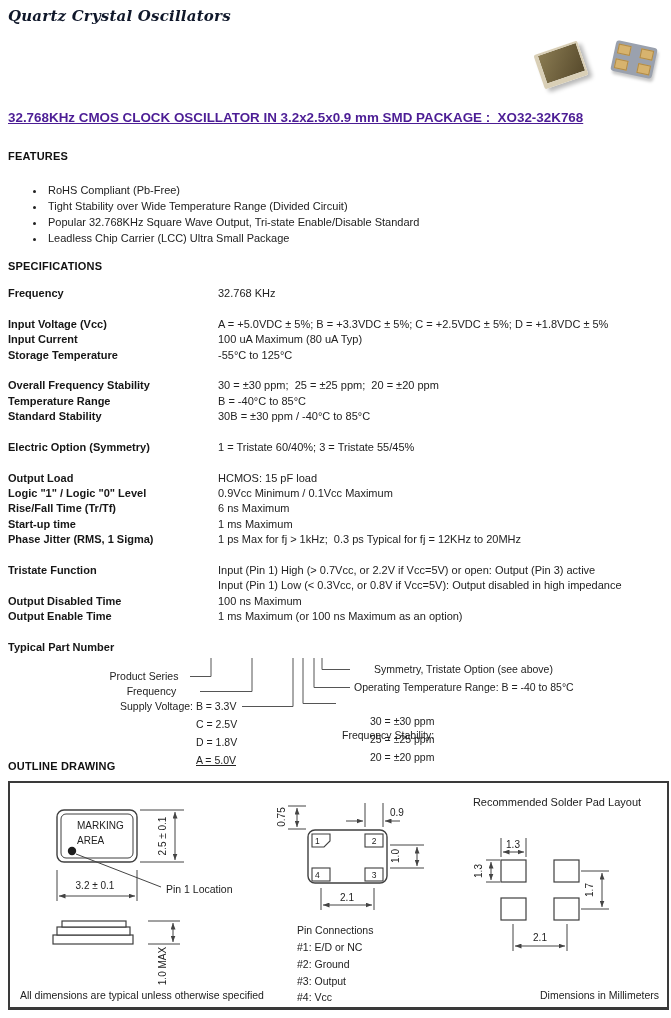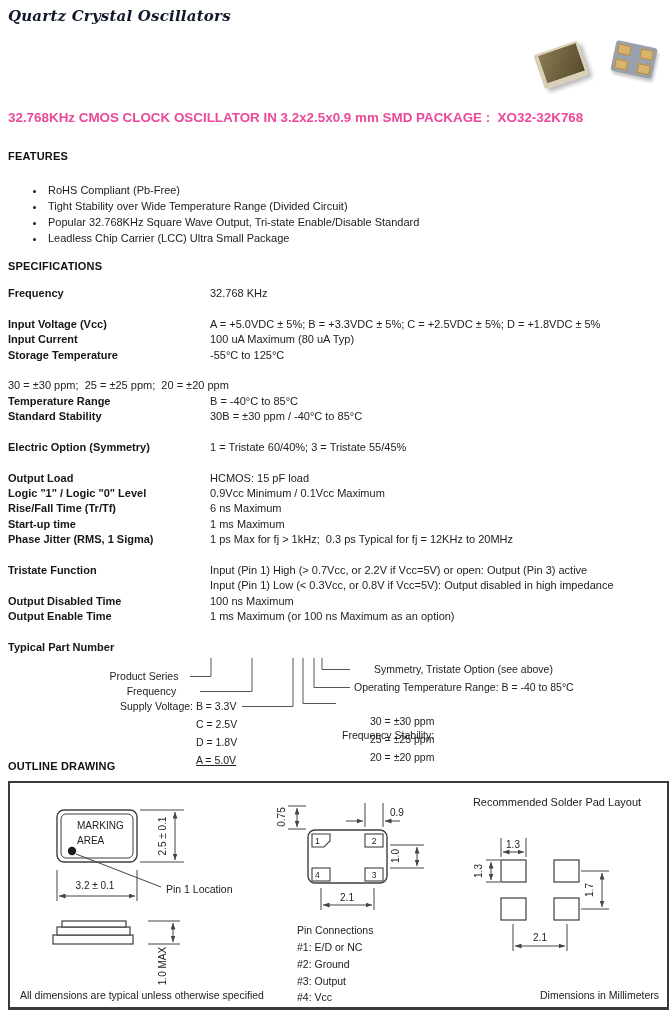--- a/index.html
+++ b/index.html
@@ -1,28 +1,28 @@
 <!DOCTYPE html>
 <html><head>
 <meta charset="utf-8">
 <style>
   html,body{margin:0;padding:0;background:#fff;}
   .page{position:relative;width:671px;height:1018px;background:#fff;overflow:hidden;
         font-family:"Liberation Sans",sans-serif;color:#1c1c1c;}
   .abs{position:absolute;}
   .brand{left:8px;top:7px;font-family:"DejaVu Serif",serif;font-style:italic;font-weight:bold;
          font-size:15px;color:#0f172a;letter-spacing:0.2px;}
-  .doc-title{left:8px;top:110px;width:660px;font-size:13.4px;font-weight:bold;white-space:pre;color:#ec4899;}
+  .doc-title{left:8px;top:110px;width:660px;font-size:13.4px;font-weight:bold;white-space:pre;color:#4c1d95;text-decoration:underline;}
   .section-heading{font-size:11px;font-weight:bold;color:#111;letter-spacing:0.2px;}
   .features-list{left:24px;top:182px;margin:0;padding-left:22px;font-size:11px;line-height:16px;color:#222;}
   .features-list li{padding-left:2px;}
   .spec-rows{left:8px;top:286px;width:660px;}
   .spec-row{display:flex;height:15.4px;line-height:15.4px;font-size:11px;}
   .spec-label{width:202px;flex:none;font-weight:bold;color:#161616;}
-  .spec-value{flex:1;white-space:pre-wrap;color:#222;}
+  .spec-value{flex:1;white-space:pre-wrap;color:#222;margin-left:8px;}
   .spec-row:last-child .spec-value{letter-spacing:0.9px;}
   .callout{position:absolute;font-size:10.5px;color:#222;line-height:12px;}
   .r-align{text-align:center;}
   .outline-box{left:8px;top:781px;width:657px;height:224px;border:2px solid #3a3a3a;border-bottom-width:3px;}
   .chip{position:absolute;}
   .chip-top{left:538px;top:47px;width:40px;height:29px;background:linear-gradient(130deg,#8a7b52,#574a2c);
             border:2px solid #d9cfb6;border-left-width:4px;border-bottom-width:5px;border-radius:2px;
             transform:rotate(-19deg);box-shadow:3px 4px 4px rgba(0,0,0,0.28);}
   .chip-bottom{left:613px;top:44px;width:42px;height:31px;background:#9aa1ae;border-radius:3px;
             transform:rotate(12deg);box-shadow:2px 3px 3px rgba(0,0,0,0.22);}
@@ -86,20 +86,21 @@
         <span class="spec-label">Storage Temperature</span>
         <span class="spec-value">-55°C to 125°C</span>
       </div>
 
       <div class="spec-row">
         <span class="spec-label"></span>
         <span class="spec-value"></span>
       </div>
 
       <div class="spec-row">
+        <span class="spec-label">Overall Frequency Stability</span>
         <span class="spec-value">30 = ±30 ppm;  25 = ±25 ppm;  20 = ±20 ppm</span>
       </div>
 
       <div class="spec-row">
         <span class="spec-label">Temperature Range</span>
         <span class="spec-value">B = -40°C to 85°C</span>
       </div>
 
       <div class="spec-row">
         <span class="spec-label">Standard Stability</span>

